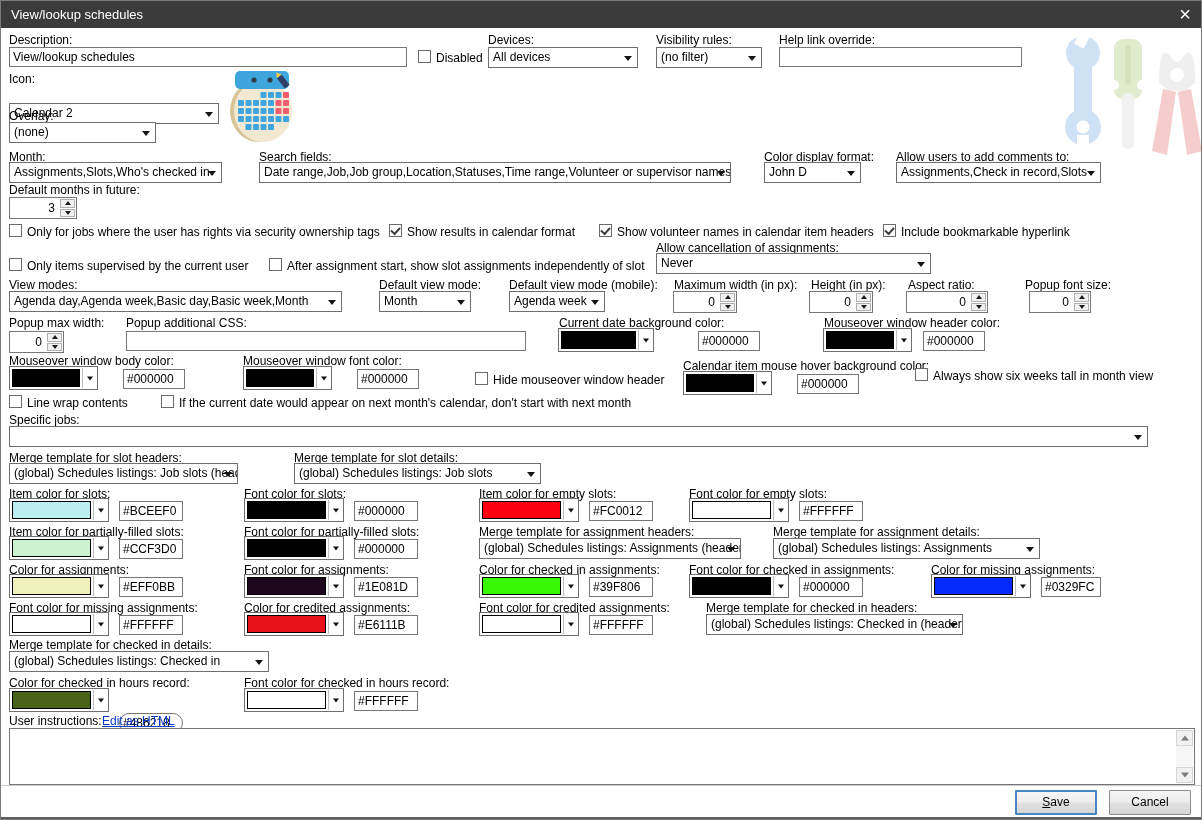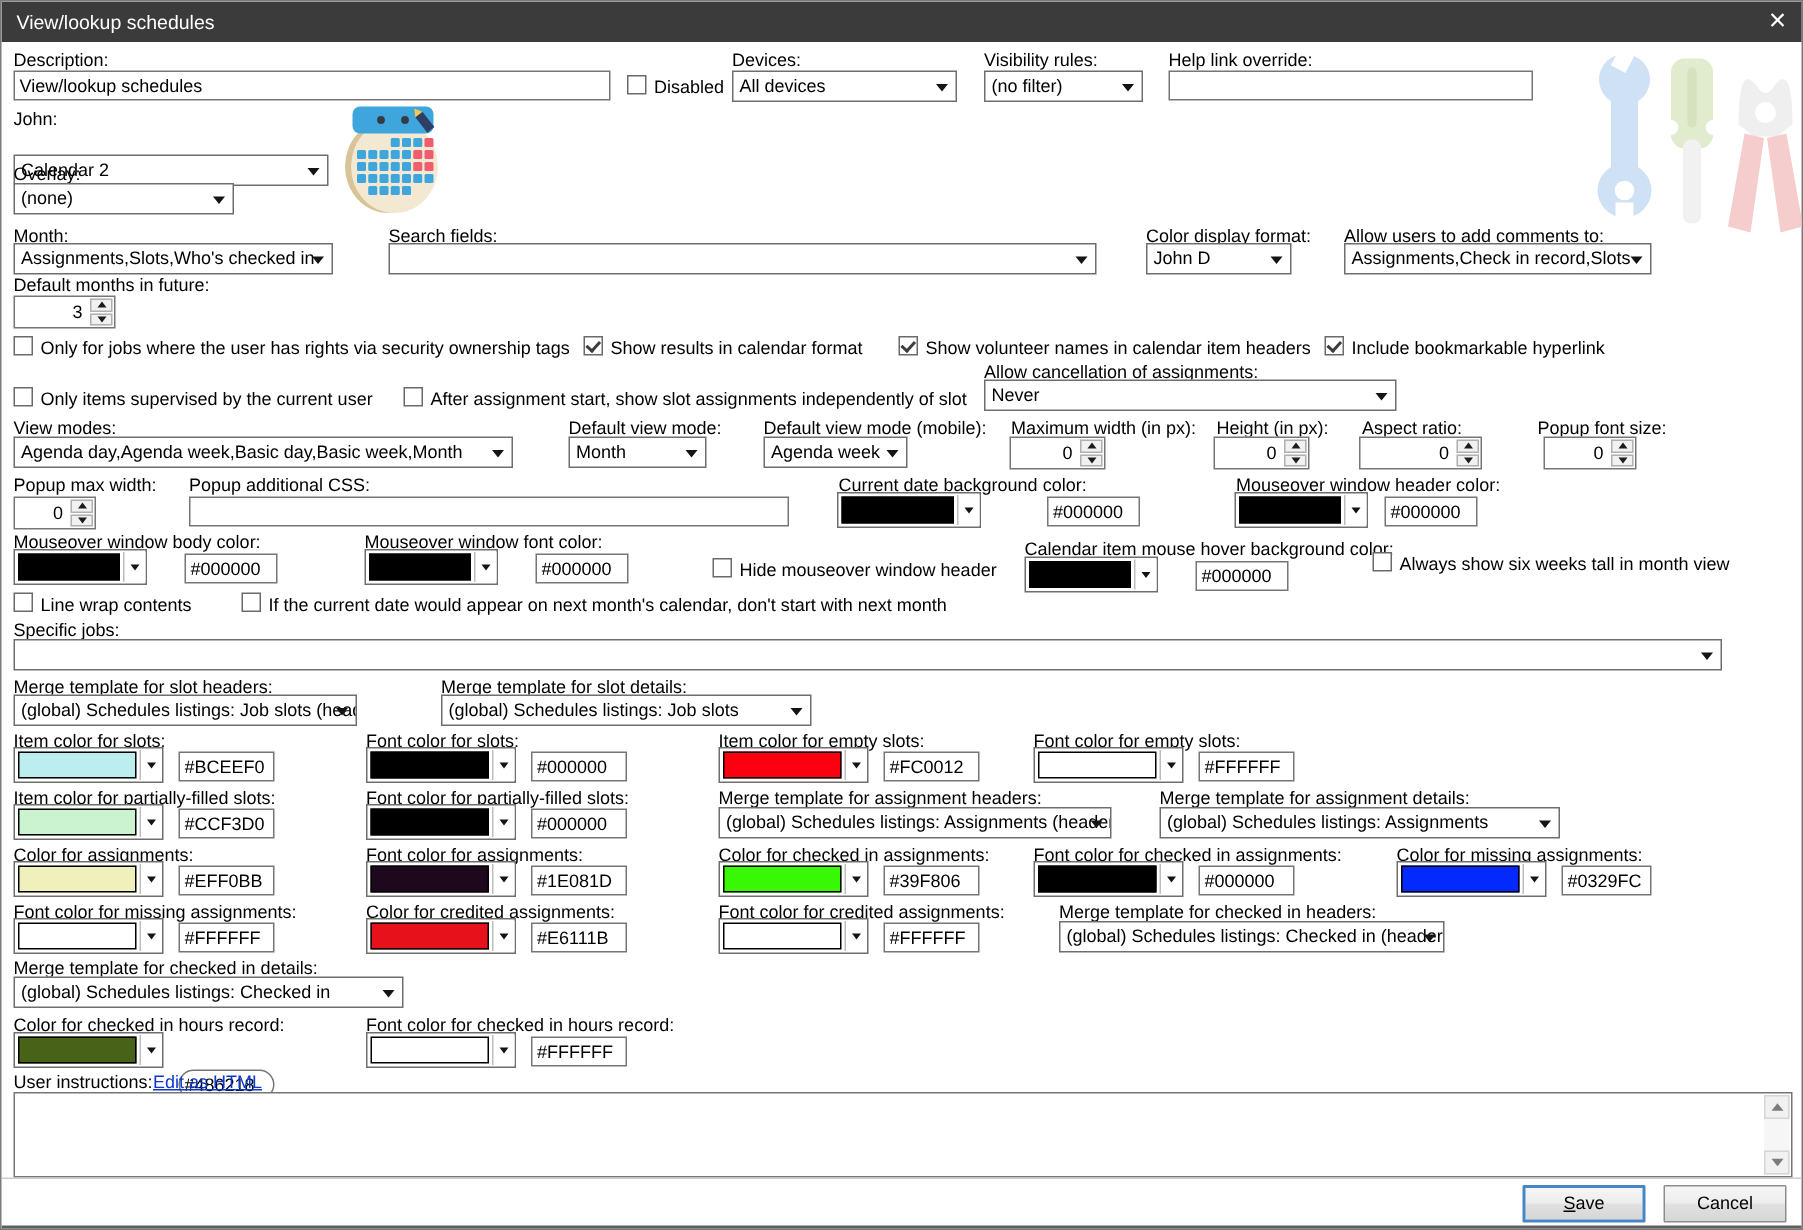--- a/index.html
+++ b/index.html
@@ -93,21 +93,21 @@
     <span class="arr"></span>
   </div>
   <span class="lbl" style="left:655px;top:32px">Visibility rules:</span>
   <div class="dd" style="left:655px;top:46px;width:106px">
     <span>(no filter)</span>
     <span class="arr"></span>
   </div>
   <span class="lbl" style="left:778px;top:32px">Help link override:</span>
   <input class="inp" style="left: 778px; top: 46px; width: 243px;" value="">
 
-  <span class="lbl" style="left:8px;top:71px">John:</span>
+  <span class="lbl" style="left:8px;top:71px">Icon:</span>
   <div class="dd" style="left:8px;top:102px;width:210px">
     <span>Calendar 2</span>
     <span class="arr"></span>
   </div>
   <svg style="left:228px;top:64px" width="66" height="78" viewBox="0 0 66 78">
     <ellipse cx="30" cy="46" rx="29" ry="31" fill="#d9c498"></ellipse>
     <ellipse cx="34" cy="46" rx="29" ry="31" fill="#f3e8d2"></ellipse>
     <rect x="6" y="6" width="54" height="18" rx="5" fill="#3fa6dd"></rect>
     <circle cx="25" cy="15" r="2.6" fill="#333c44"></circle>
     <circle cx="41" cy="15" r="2.6" fill="#333c44"></circle>
@@ -153,20 +153,21 @@
     <span class="arr"></span>
   </div>
 
   <span class="lbl" style="left:8px;top:149px">Month:</span>
   <div class="dd" style="left:8px;top:161px;width:213px">
     <span>Assignments,Slots,Who's checked in</span>
     <span class="arr"></span>
   </div>
   <span class="lbl" style="left:258px;top:149px">Search fields:</span>
   <div class="dd" style="left:258px;top:161px;width:472px">
+    <span>Date range,Job,Job group,Location,Statuses,Time range,Volunteer or supervisor names</span>
     <span class="arr"></span>
   </div>
   <span class="lbl" style="left:763px;top:149px">Color display format:</span>
   <div class="dd" style="left:763px;top:161px;width:97px">
     <span>John D</span>
     <span class="arr"></span>
   </div>
   <span class="lbl" style="left:895px;top:149px">Allow users to add comments to:</span>
   <div class="dd" style="left:895px;top:161px;width:205px">
     <span>Assignments,Check in record,Slots</span>

